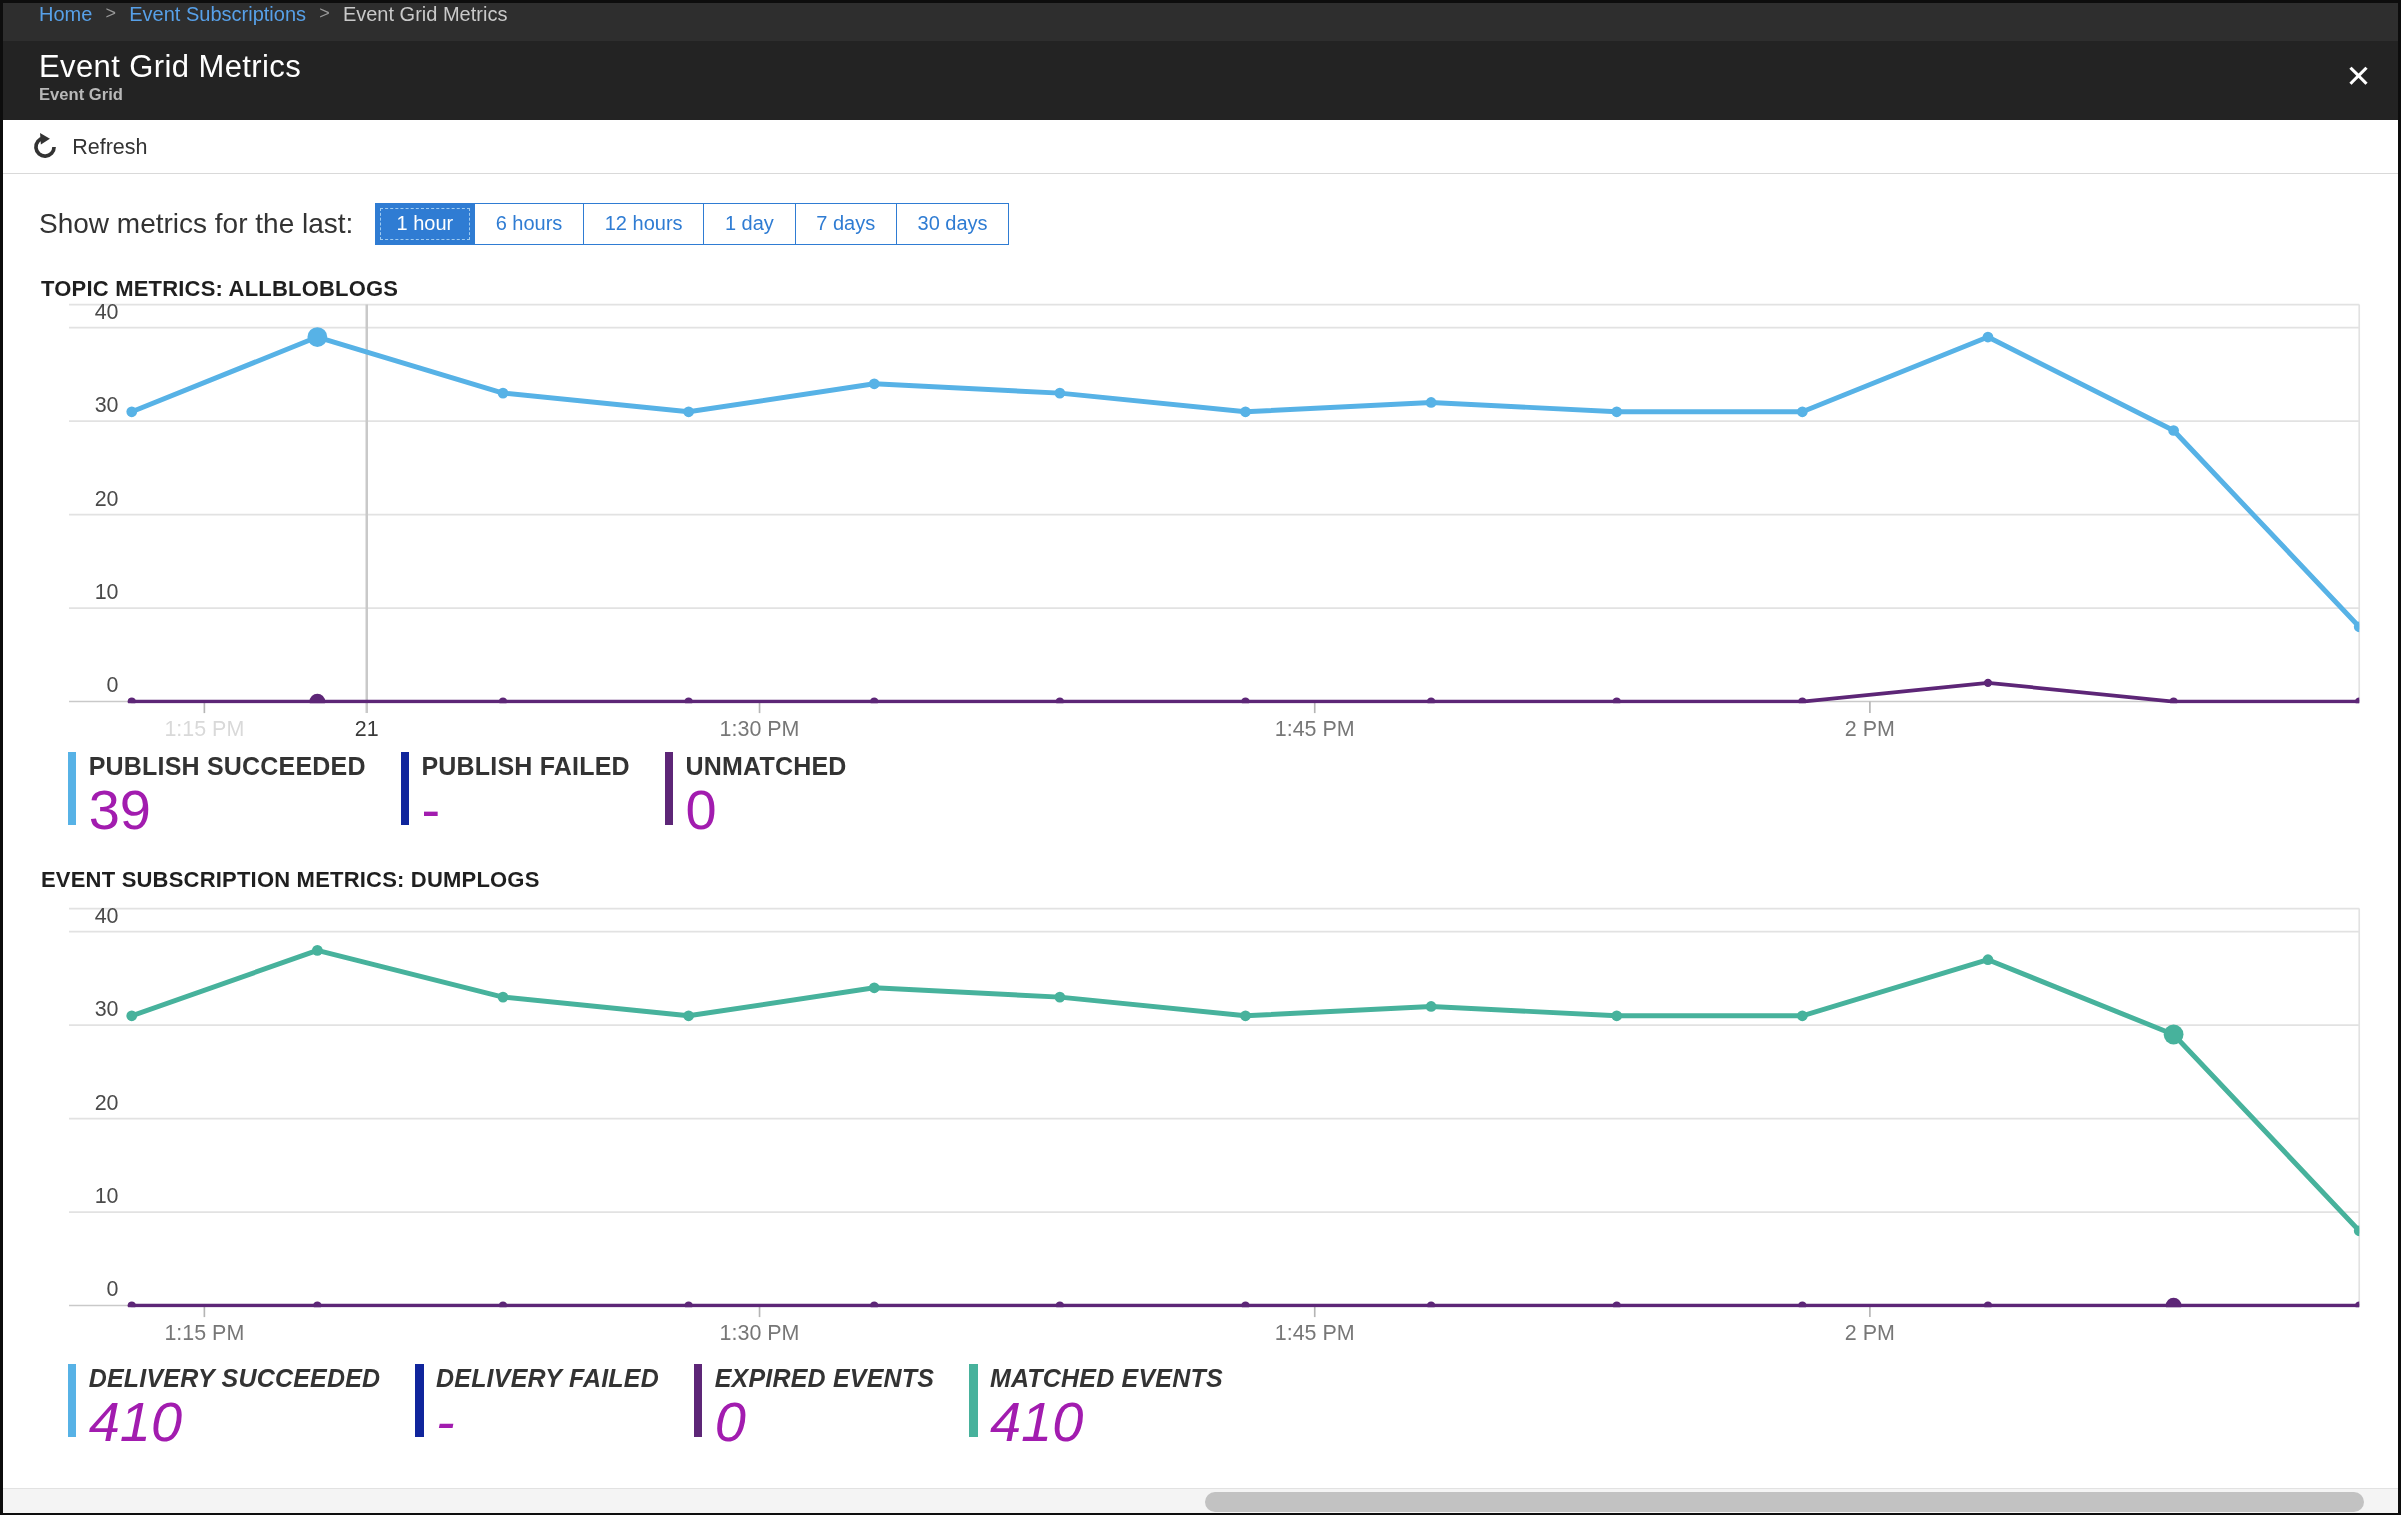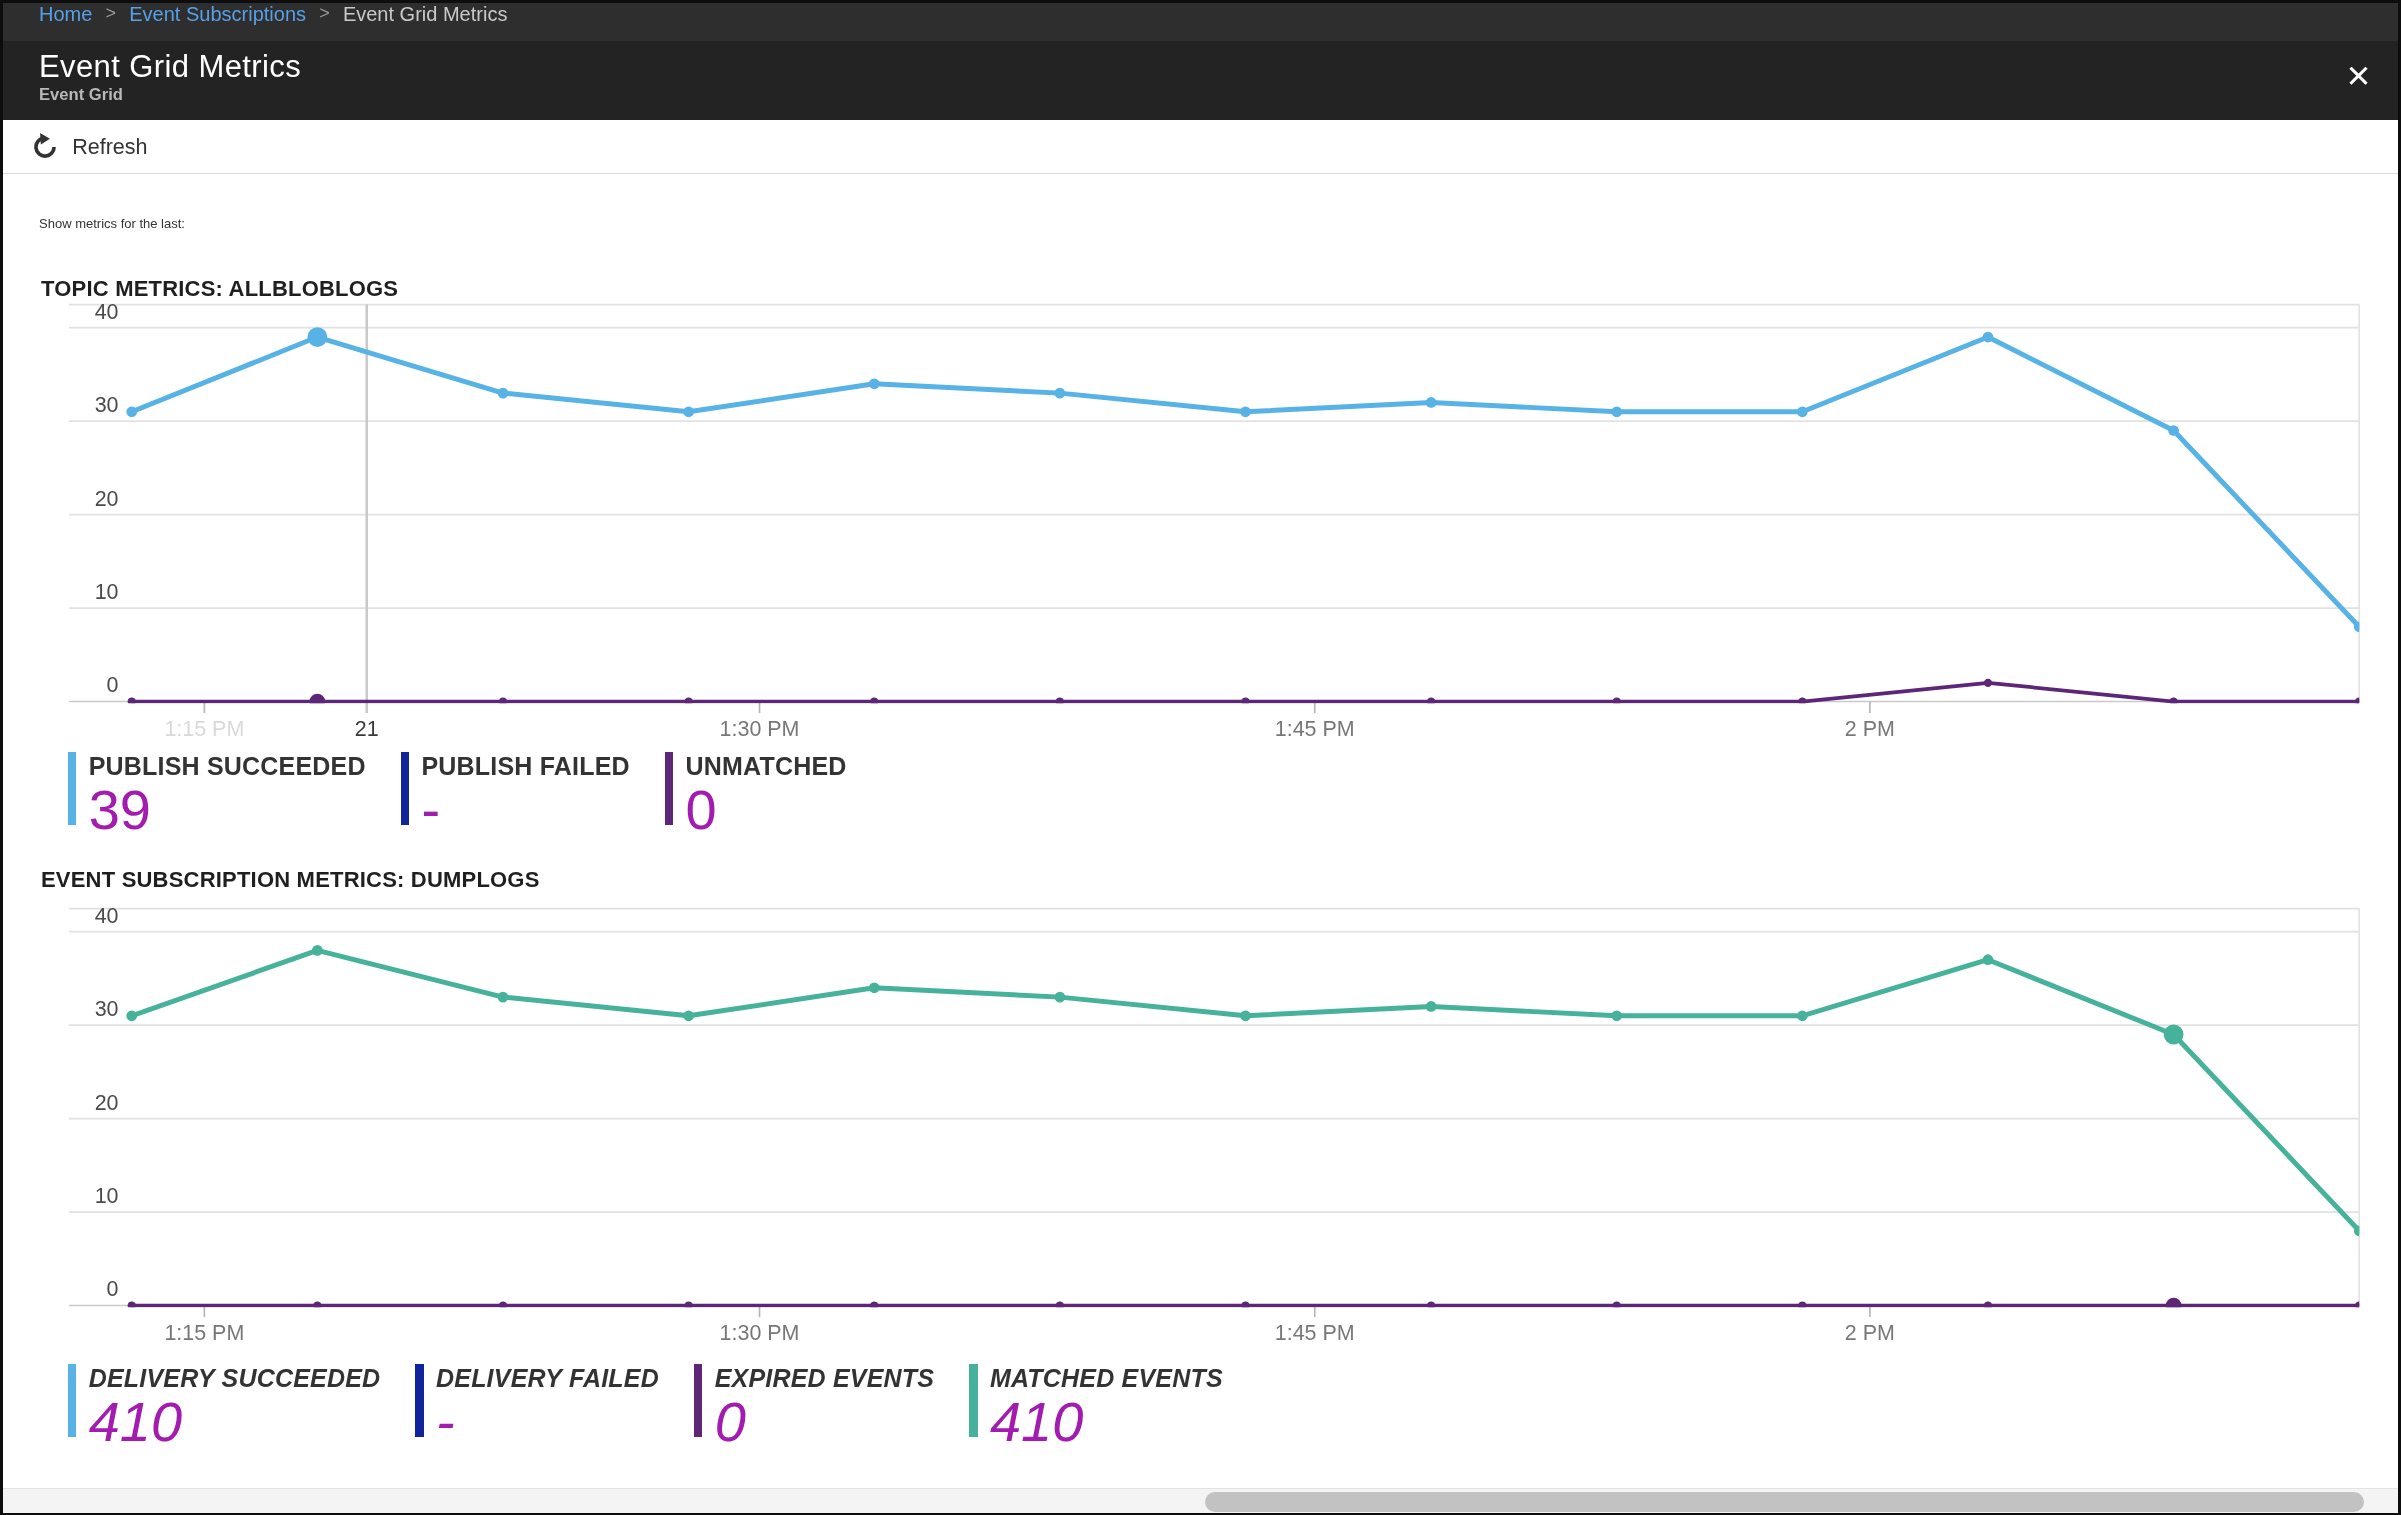--- a/index.html
+++ b/index.html
@@ -21,21 +21,21 @@
     font-size:31px;line-height:1;cursor:pointer;padding:5px;}
 
   
   .toolbar{position:absolute;top:118px;left:0;right:0;height:53px;background:#fff;
     border-bottom:1.7px solid #d9d9d9;display:flex;align-items:center;padding-left:28px;}
   .refresh-btn{display:flex;align-items:center;gap:13.2px;background:none;border:none;cursor:pointer;
     font-size:21.5px;color:#333;padding:0;}
 
   
   .selector-row{position:absolute;top:199px;left:36px;height:43px;display:flex;align-items:center;}
-  .sel-label{font-size:13px;color:#333;margin-right:21.5px;}
+  .sel-label{font-size:28px;color:#333;margin-right:21.5px;}
   .btn-group{display:flex;border:1.7px solid var(--accent);}
   .tr-btn{height:40px;padding:0 20.7px;font-size:20px;background:#fff;color:var(--accent);
     border:none;border-left:1.7px solid var(--accent);cursor:pointer;}
   .tr-btn:first-child{border-left:none;}
   .tr-btn.selected{background:var(--accent);color:#fff;outline:1.7px dashed #9fcbf0;outline-offset:-5px;}
 
   
   .chart-title{position:absolute;left:38px;margin:0;font-size:22px;font-weight:700;color:#1f1f1f;letter-spacing:0.2px;}
   .chart-host{position:absolute;left:0;width:100%;height:463px;}
   .chart-host svg{display:block;width:100%;height:100%;}
@@ -78,20 +78,28 @@
           <path d="M28 17 A 11 11 0 1 1 15.5 6.2" fill="none" stroke="#333" stroke-width="4.5"></path>
           <polygon points="11,0 23,7 12,14" fill="#333"></polygon>
         </svg>
       </span>
       <span>Refresh</span>
     </button>
   </div>
 
   <div class="selector-row">
     <span class="sel-label">Show metrics for the last:</span>
+    <div class="btn-group" id="timeButtons">
+        <button class="tr-btn selected">1 hour</button>
+        <button class="tr-btn">6 hours</button>
+        <button class="tr-btn">12 hours</button>
+        <button class="tr-btn">1 day</button>
+        <button class="tr-btn">7 days</button>
+        <button class="tr-btn">30 days</button>
+      </div>
   </div>
 
   <section>
     <h2 class="chart-title" style="top:273px;">TOPIC METRICS: ALLBLOBLOGS</h2>
     <div class="chart-host" style="top:283px;" id="chart0">
         <svg viewBox="0 0 2902 560">
           <defs>
             <clipPath id="chart0-clip">
               <rect x="80" y="0" width="2775" height="505"></rect>
             </clipPath>

